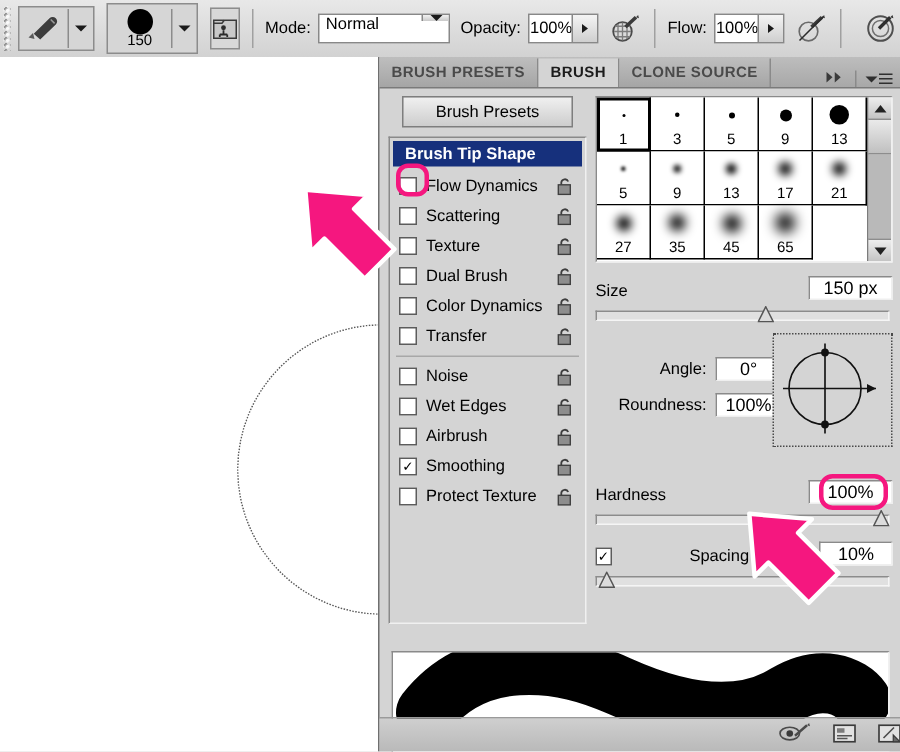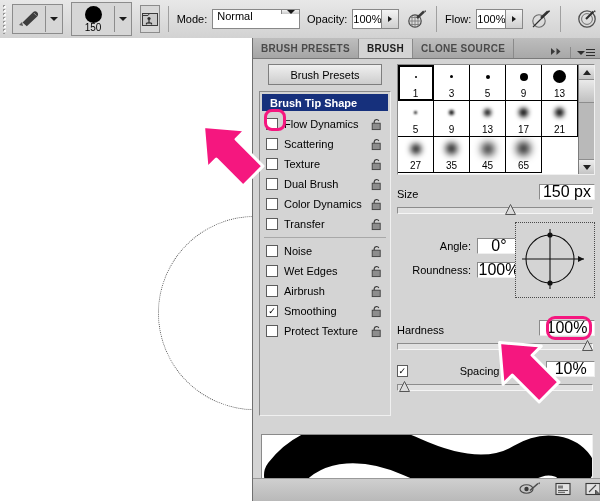--- a/index.html
+++ b/index.html
@@ -156,21 +156,21 @@
   .sbtn.bot{border-bottom:none;border-top:1px solid #8d8d8d;}
   .sthumb{height:22px;background:linear-gradient(#eaeaea,#c0c0c0);border-bottom:1px solid #8d8d8d;}
   .strack{flex:1;background:#b9b9b9;}
   .up-tri{width:0;height:0;border-left:4px solid transparent;border-right:4px solid transparent;border-bottom:5px solid #222;}
   .dn-tri{width:0;height:0;border-left:4px solid transparent;border-right:4px solid transparent;border-top:5px solid #222;}
 
   .row{display:flex;align-items:flex-end;margin-top:9px;gap:47px;}
   .row .name{font-size:11px;}
   .txtbox{
     background:#fff;border:1px solid #8a8a8a;border-right-color:#efefef;border-bottom-color:#efefef;
-    height:16px;display:flex;align-items:center;justify-content:center;font-size:16px;box-sizing:border-box;
+    height:16px;display:flex;align-items:center;justify-content:center;font-size:12px;box-sizing:border-box;
   }
   .slider{position:relative;height:12px;margin-top:4px;width:196px;}
   .slider .track{
     position:absolute;left:0;right:0;top:3px;height:5px;background:#e0e0e0;
     border:1px solid #8c8c8c;border-right-color:#f5f5f5;border-bottom-color:#f5f5f5;
   }
   .slider .knob{
     position:absolute;top:0;width:11px;height:11px;
   }
 

